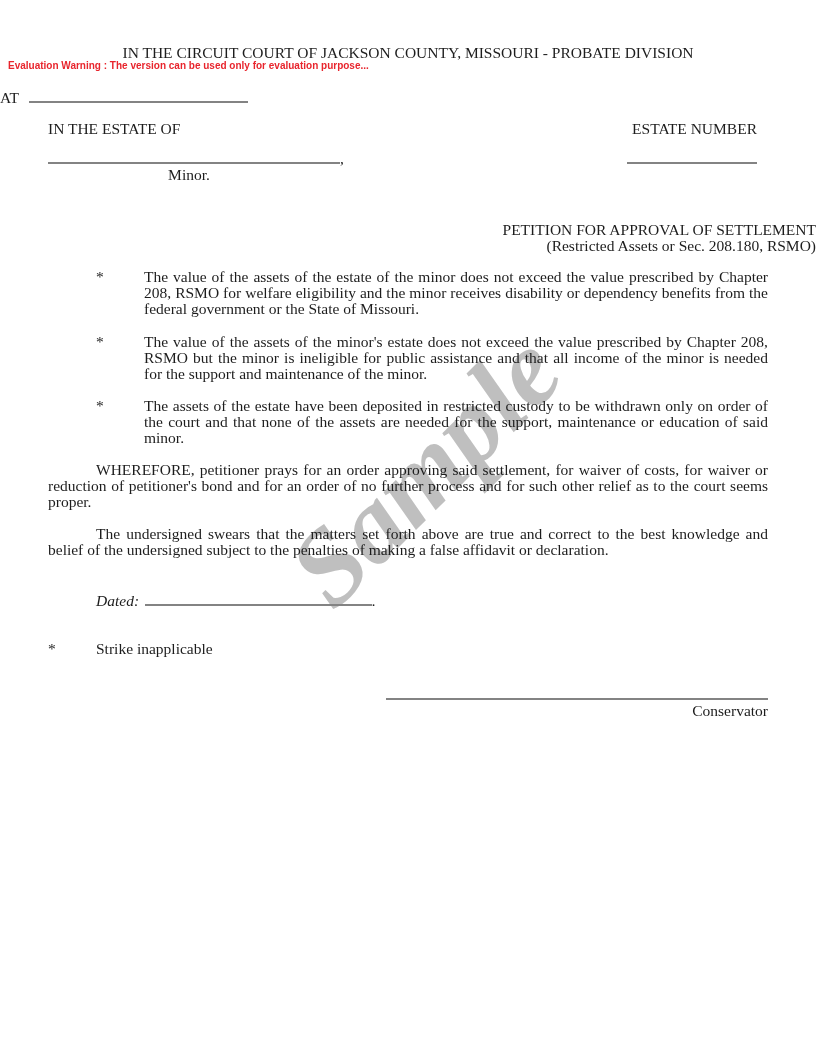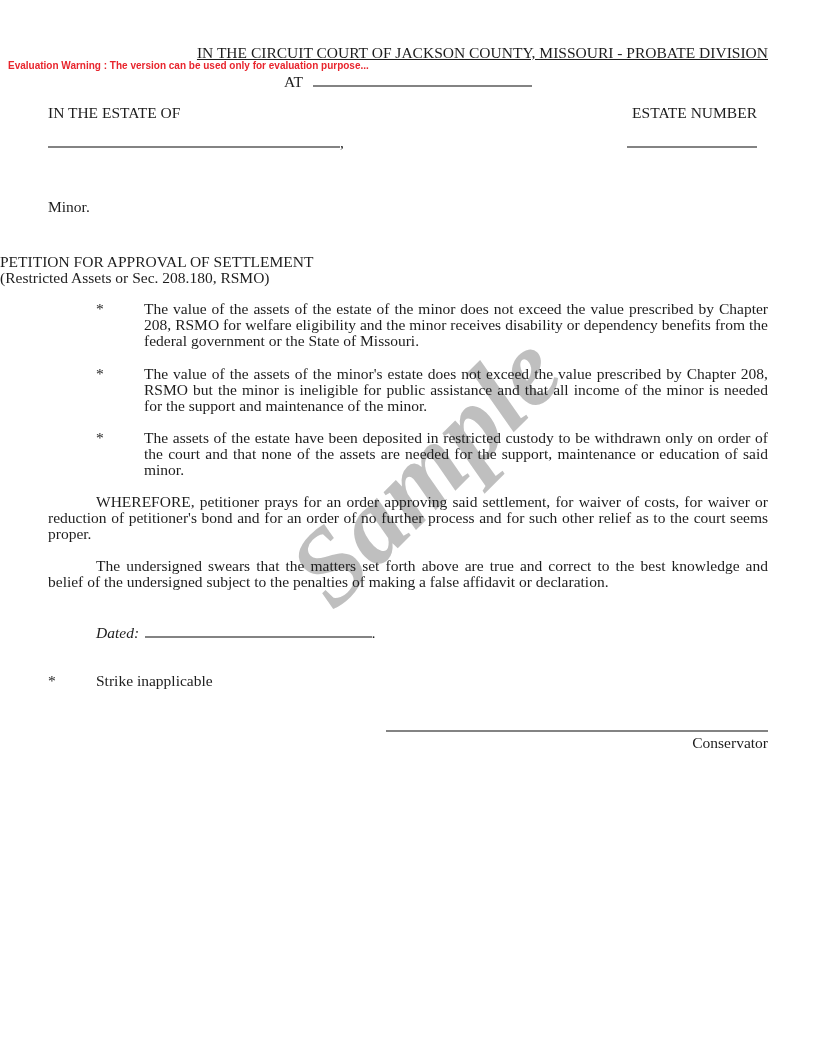--- a/index.html
+++ b/index.html
@@ -35,22 +35,22 @@
   .warning {
     position: absolute;
     top: 13px;
     left: 8px;
     font-family: "Liberation Sans", sans-serif;
     font-weight: bold;
     font-size: 10px;
     color: #e8252d;
     white-space: nowrap;
   }
-  .court-title { margin: 45px 48px 0 48px; text-align: right; text-decoration: underline; }
-  .at-row { margin-top: 10px; text-align: center; }
+  .court-title { margin: 45px 48px 0 48px; text-align: center; }
+  .at-row { margin-top: 26px; }
   .uline {
     display: inline-block;
     height: 14px;
     border-bottom: 2px solid #838383;
     vertical-align: baseline;
   }
   .at-line { width: 219px; margin-left: 10px; }
   .estate-row {
     margin: 15px 48px 0 48px;
     display: flex;
@@ -60,27 +60,26 @@
   .estate-row .right-label { margin-right: 11px; }
   .lines-row {
     margin: 11px 48px 0 48px;
     display: flex;
     justify-content: space-between;
     align-items: flex-start;
   }
   .name-line { width: 292px; }
   .minor-label {
     width: 292px;
-    text-align: left;
+    text-align: center;
     padding-right: 10px;
     box-sizing: border-box;
-    margin-top: 48px;
   }
   .estate-line { width: 130px; margin-right: 11px; }
-  .doc-title { margin-top: 39px; text-align: left; }
+  .doc-title { margin-top: 39px; text-align: right; }
   .para {
     margin: 0 48px;
     text-indent: 48px;
     text-align: justify;
   }
   .para.intro { margin-top: 32px; }
   .para.wherefore { margin-top: 16px; }
   .para.oath { margin-top: 16px; }
   .item {
     display: flex;

